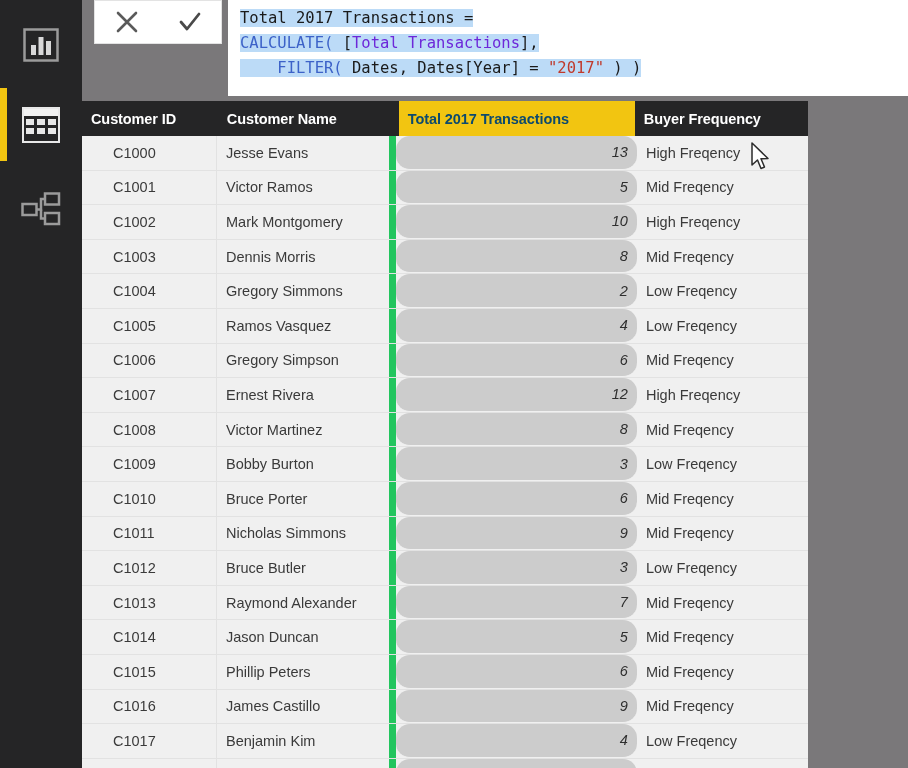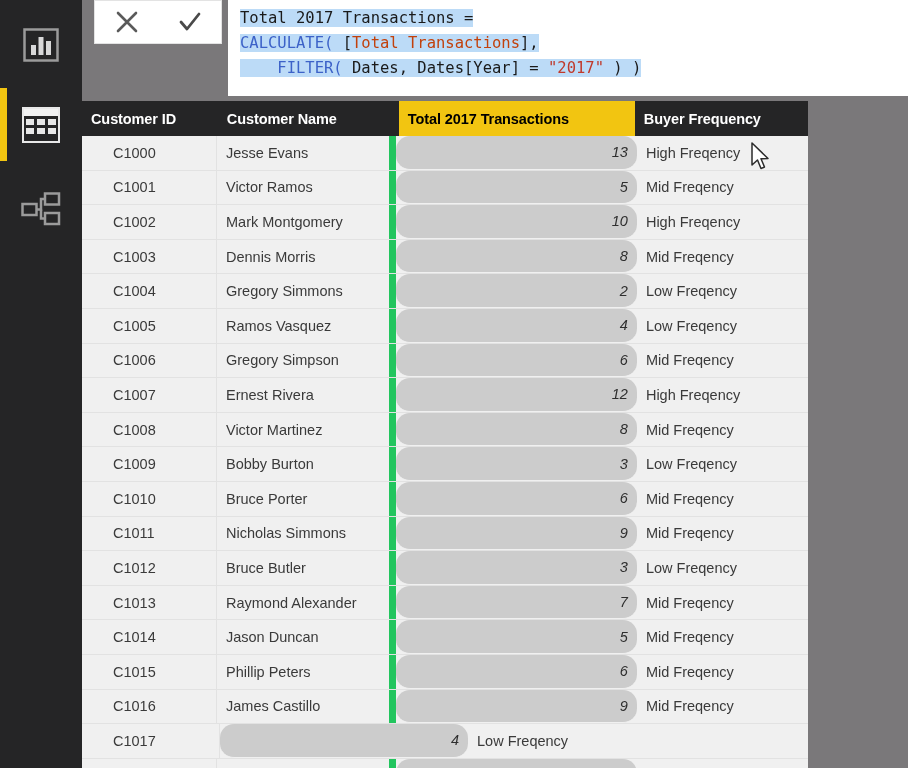--- a/index.html
+++ b/index.html
@@ -48,40 +48,40 @@
     cursor:text;
   }
   .f-line{
     font-family:"DejaVu Sans Mono","Liberation Mono",monospace;
     font-size:15.5px;line-height:25px;white-space:pre;
     color:#1a1a1a;
     padding-left:12px;
   }
   .f-line > span{background:#bcdbf7;}
   .tok-fn{color:#3c62c8;}
-  .tok-meas{color:#c2410c;}
+  .tok-meas{color:#6d28d9;}
   .tok-str{color:#c0392b;}
   .tok-plain{color:#1a1a1a;}
   
   #data-table{
     position:absolute;left:82px;top:101px;width:726px;height:667px;
     background:#f0f0f0;overflow:hidden;
   }
   .thead{
     display:flex;height:35px;background:#252526;
   }
   .th{
     color:#ffffff;font-size:14.5px;font-weight:bold;
     display:flex;align-items:center;
     padding:0 9px;box-sizing:border-box;
     letter-spacing:-0.1px;
   }
   .th.c-id{width:138px;}
   .th.c-name{width:184px;}
-  .th.c-total{width:240px;background:#f2c511;color:#000000;}
+  .th.c-total{width:240px;background:#f2c511;color:#0c4a6e;}
   .th.c-freq{width:176px;}
   .trow{display:flex;height:33.6px;border-bottom:1px solid #e2e2e2;}
   .td{
     font-size:14.5px;color:#3a3a3a;
     display:flex;align-items:center;
     padding:0 9px;box-sizing:border-box;
     white-space:nowrap;overflow:hidden;
   }
   .td.c-id{width:138px;border-right:1px solid #e2e2e2;padding-left:31px;}
   .td.c-name{width:184px;border-right:7px solid #22c55e;}
@@ -272,20 +272,21 @@
         <div class="td c-freq">Mid Freqency</div>
       </div>
       <div class="trow">
         <div class="td c-id">C1016</div>
         <div class="td c-name">James Castillo</div>
         <div class="td c-total">9</div>
         <div class="td c-freq">Mid Freqency</div>
       </div>
       <div class="trow">
         <div class="td c-id">C1017</div>
+        <div class="td c-name">Benjamin Kim</div>
         <div class="td c-total">4</div>
         <div class="td c-freq">Low Freqency</div>
       </div>
       <div class="trow">
         <div class="td c-id">C1018</div>
         <div class="td c-name">Shawn Long</div>
         <div class="td c-total">4</div>
         <div class="td c-freq">Low Freqency</div>
       </div>
     </div>

